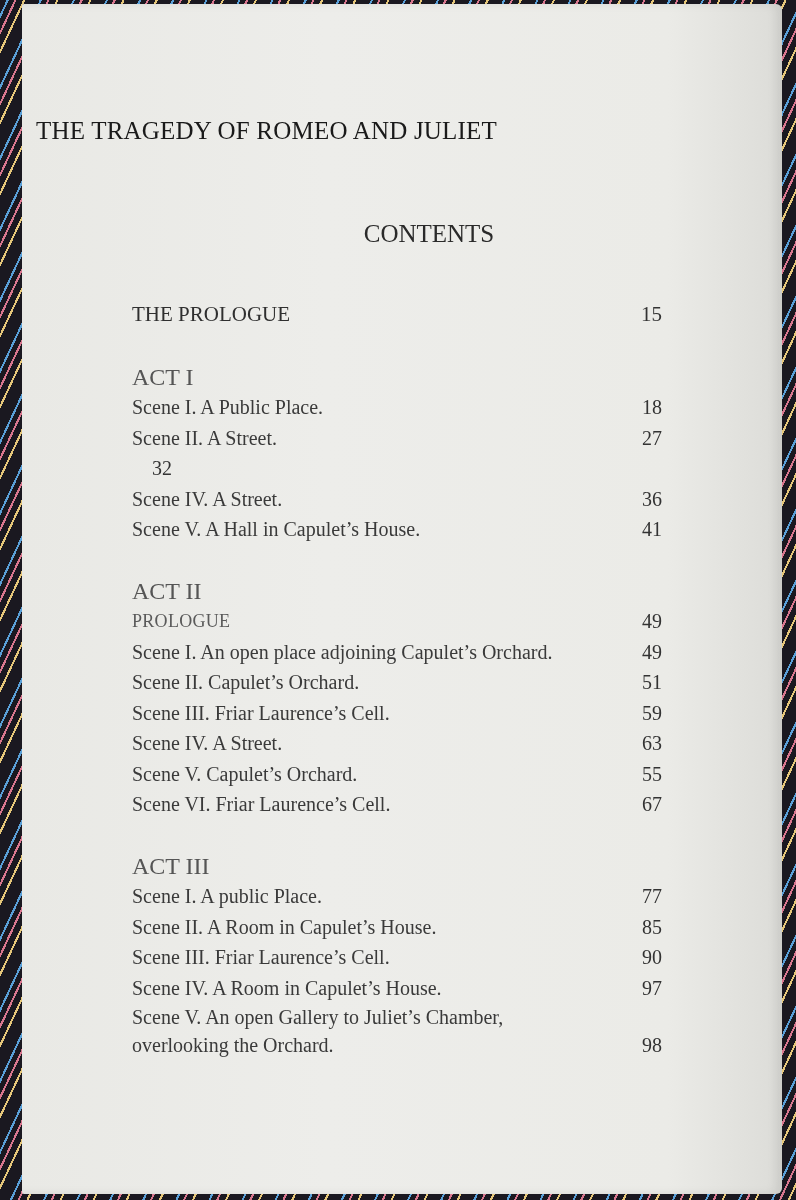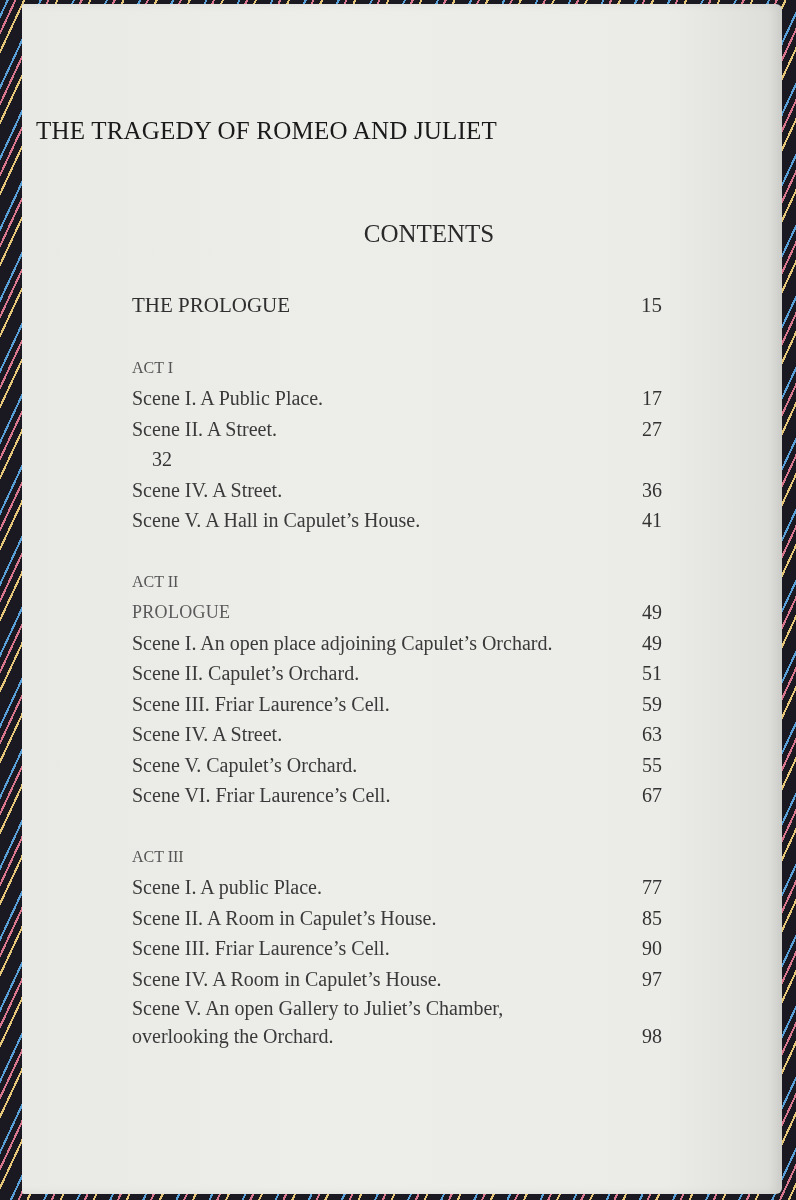--- a/index.html
+++ b/index.html
@@ -55,38 +55,38 @@
       font-family: "Liberation Serif", "DejaVu Serif", serif;
       font-size: 25px;
       color: #2a2a2a;
       padding-left: 14px;
       box-sizing: border-box;
       margin-left: 20px;
     }
     .toc {
       position: absolute;
       left: 110px;
-      top: 286px;
+      top: 295px;
       width: 530px;
       font-family: "Liberation Serif", "DejaVu Serif", serif;
       color: #3a3a3a;
     }
     .toc-row {
       display: flex;
       justify-content: space-between;
       align-items: flex-end;
       font-size: 20px;
       line-height: 30.5px;
       height: 30.5px;
     }
     .toc-row .label { white-space: nowrap; }
     .toc-row .page-num { width: 40px; text-align: right; color: #333; }
     .toc-row.prologue-main { font-size: 21px; color: #2f2f2f; }
     .act-heading {
-      font-size: 16px;
+      font-size: 24px;
       line-height: 30.5px;
       height: 30.5px;
       color: #555;
     }
     .gap-main { height: 32px; }
     .gap-act { height: 31px; }
     .toc-row.sub-prologue .label { font-size: 18px; color: #5a5a5a; letter-spacing: 0.3px; }
     .toc-row.multiline {
       height: auto;
       line-height: 28px;
@@ -106,21 +106,21 @@
     <div class="toc-row prologue-main">
       <span class="label">THE PROLOGUE</span>
       <span class="page-num">15</span>
     </div>
 
     <div class="gap-main"></div>
 
     <div class="act-heading">ACT I</div>
     <div class="toc-row">
       <span class="label">Scene I. A Public Place.</span>
-      <span class="page-num">17</span>
+      <span class="page-num">18</span>
     </div>
     <div class="toc-row">
       <span class="label">Scene II. A Street.</span>
       <span class="page-num">27</span>
     </div>
     <div class="toc-row">
       <span class="page-num">32</span>
     </div>
     <div class="toc-row">
       <span class="label">Scene IV. A Street.</span>

